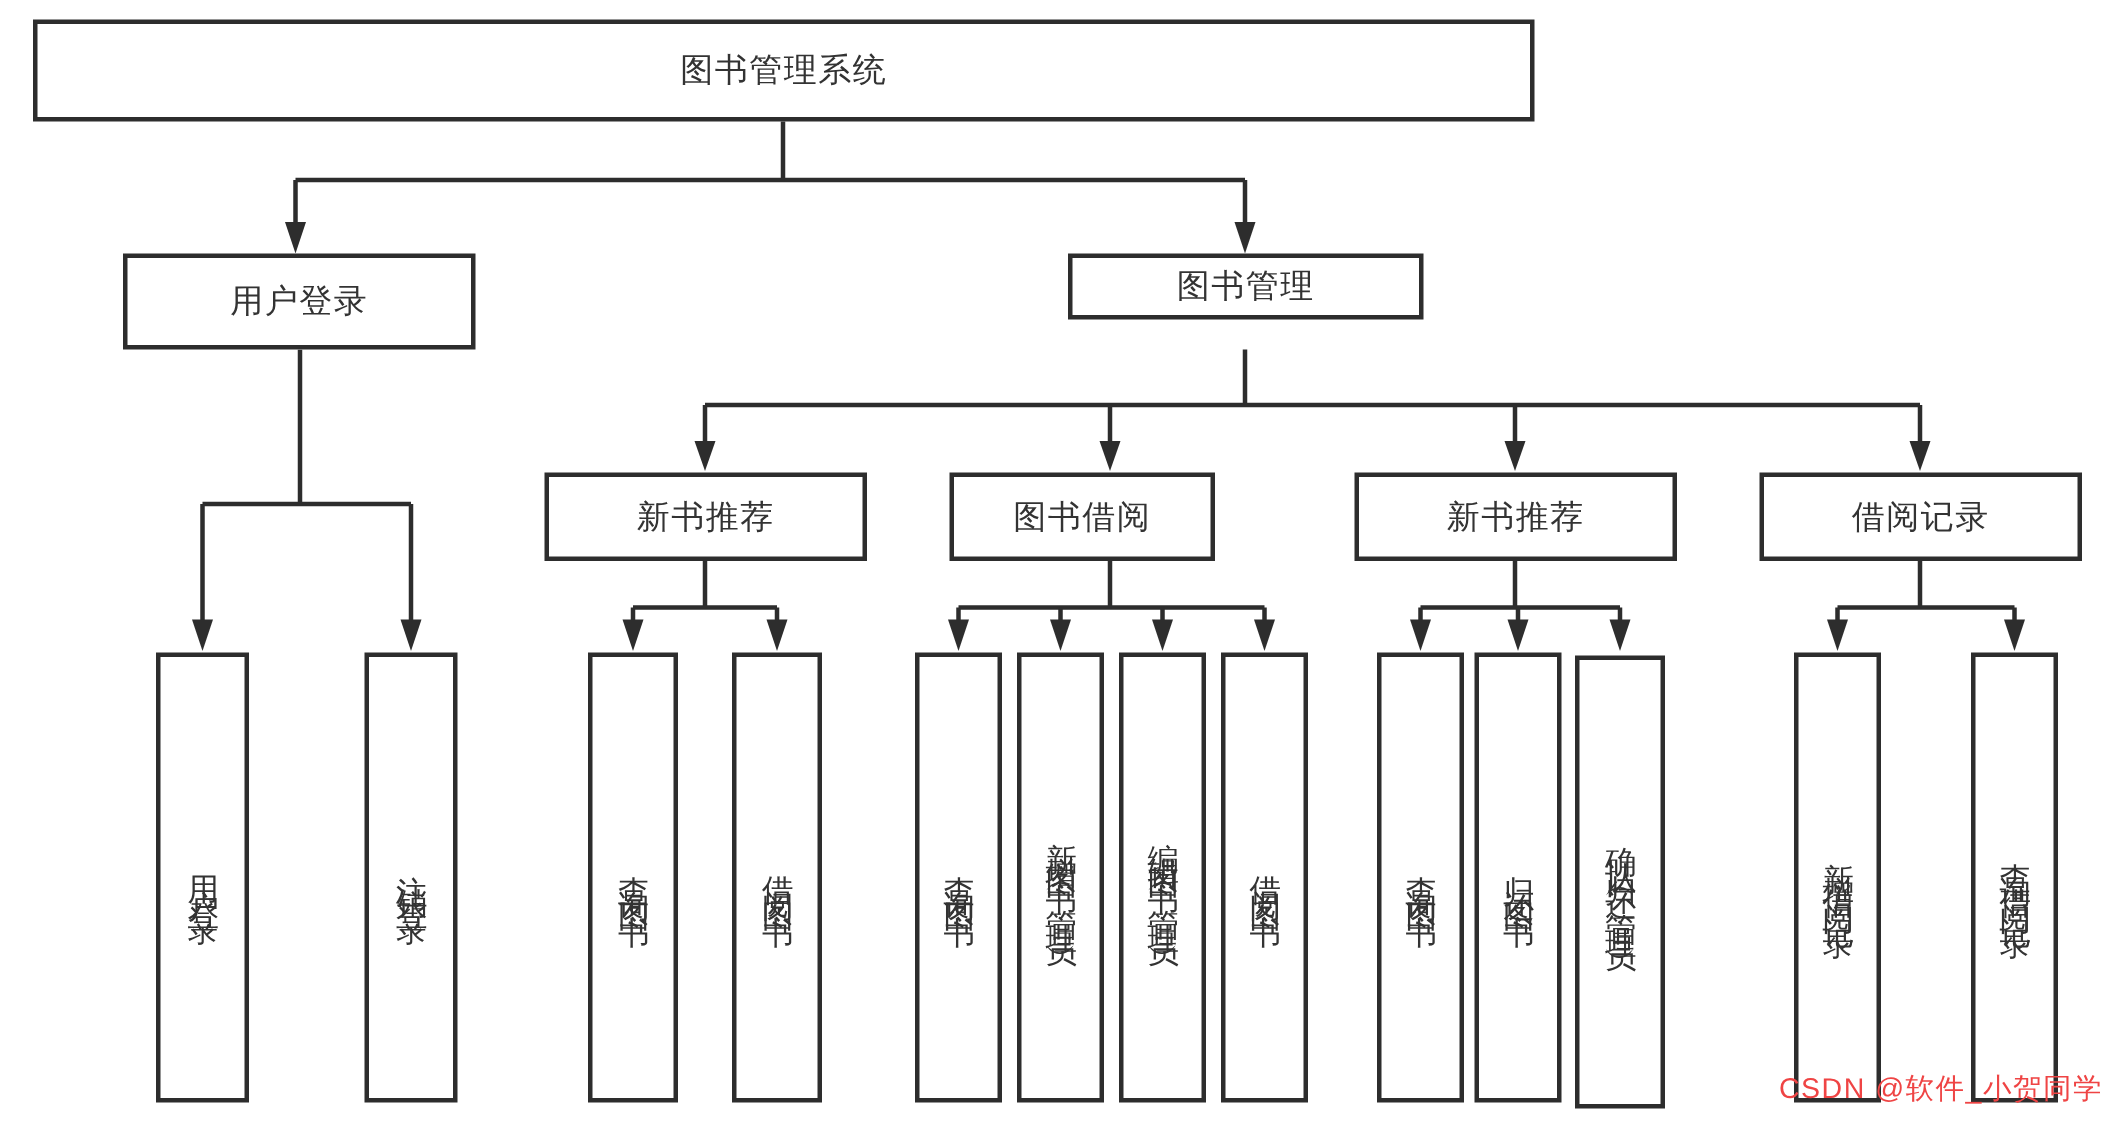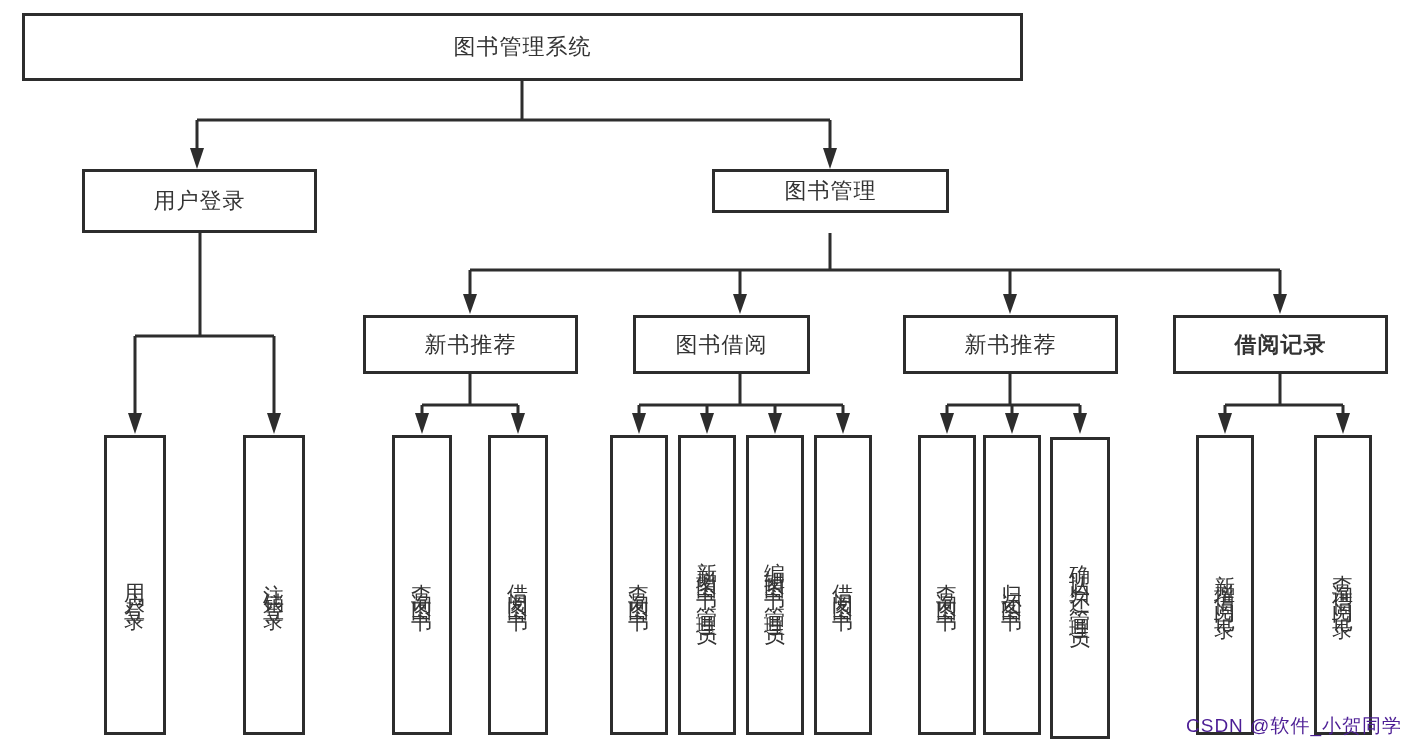--- a/index.html
+++ b/index.html
@@ -54,21 +54,21 @@
     letter-spacing: 9px;
     line-height: 1.1;
     white-space: nowrap;
   }
   .watermark {
     position: absolute;
     left: 1186px;
     top: 713px;
     font-size: 19px;
     letter-spacing: 1px;
-    color: #4c1d95;
+    color: #ef4444;
     white-space: nowrap;
     z-index: 5;
   }
 </style>
 </head>
 <body>
 
 <div class="stage">
 
   <svg class="connectors" viewBox="0 0 1405 747" xmlns="http://www.w3.org/2000/svg">
@@ -120,21 +120,21 @@
 
   <div class="box h" style="left:363px; top:315px; width:215px; height:59px;">
     <span>新书推荐</span>
   </div>
   <div class="box h" style="left:633px; top:315px; width:177px; height:59px;">
     <span>图书借阅</span>
   </div>
   <div class="box h" style="left:903px; top:315px; width:215px; height:59px;">
     <span>新书推荐</span>
   </div>
-  <div class="box h" style="left:1173px; top:315px; width:215px; height:59px;font-weight:bold;">
+  <div class="box h" style="left:1173px; top:315px; width:215px; height:59px;">
     <span>借阅记录</span>
   </div>
 
   <div class="box v" style="left:104px; top:435px; width:62px; height:300px;">
     <span>用户登录</span>
   </div>
   <div class="box v" style="left:243px; top:435px; width:62px; height:300px;">
     <span>注销登录</span>
   </div>
 

